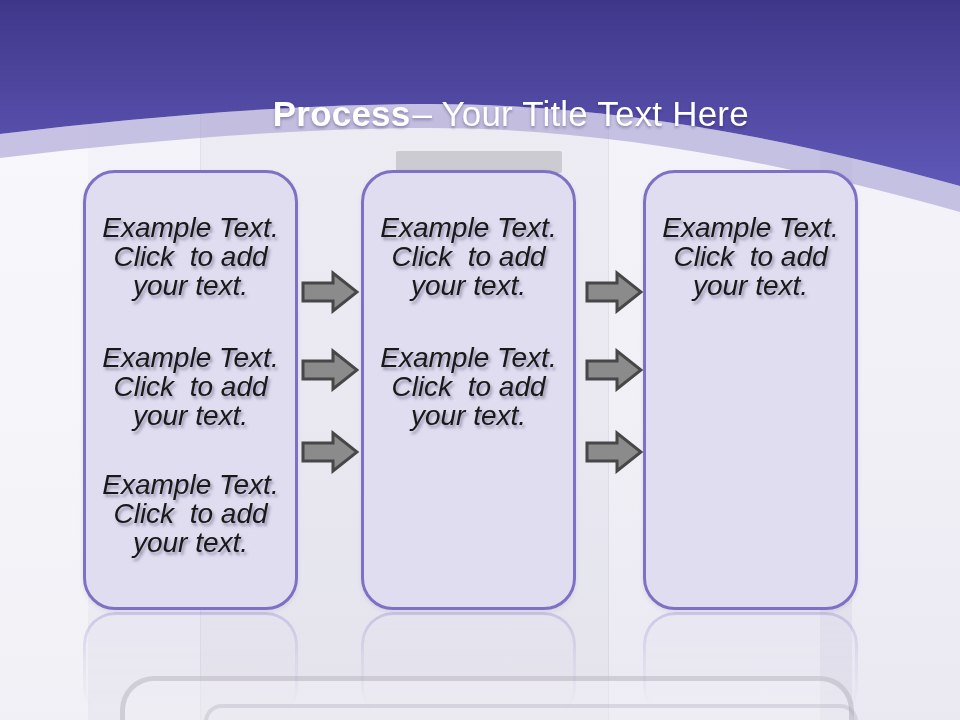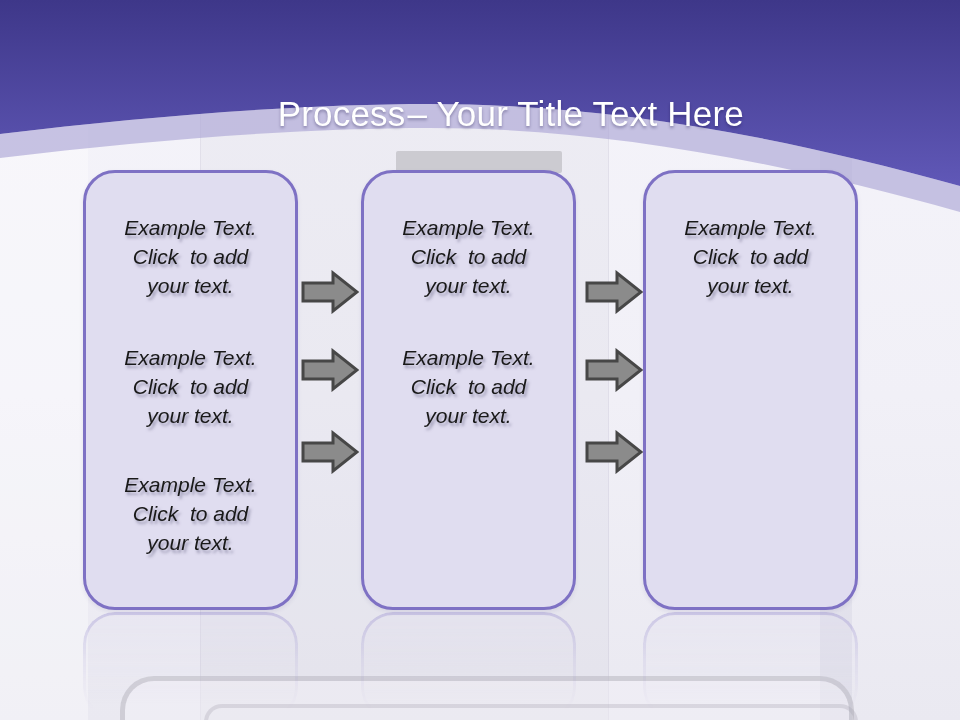--- a/index.html
+++ b/index.html
@@ -27,39 +27,39 @@
            background:#cccbd1;border-radius:2px;}
   
   .hdr{position:absolute;left:0;top:0;width:960px;height:230px;pointer-events:none;}
   .title{
     position:absolute;left:0;right:0;top:54px;
     text-align:center;padding-left:22px;
     color:#ffffff;font-size:35px;letter-spacing:0.2px;
     text-shadow:0 2px 3px rgba(25,20,70,0.35);
     white-space:pre;
   }
-  .t-bold{font-weight:400;margin-top:28px;}
+  .t-bold{font-weight:700;margin-top:28px;}
   .t-rest{font-weight:400;margin-left:2px;}
   
   .pbox{
     position:absolute;top:170px;height:440px;width:215px;
     box-sizing:border-box;
     background:#e0ddf0;
     border:3px solid #7e71c4;
     border-radius:32px;
     box-shadow:0 2px 4px rgba(90,85,140,0.12);
   }
   .pbox.b1{left:83px;}
   .pbox.b2{left:361px;}
   .pbox.b3{left:643px;}
   .tblock{
     position:absolute;left:2px;right:2px;
     text-align:center;
     font-style:italic;
-    font-size:21px;line-height:29px;
+    font-size:28px;line-height:29px;
     color:#191919;
     white-space:pre-wrap;
     text-shadow:2px 3px 3px rgba(95,92,125,0.55);
   }
   .tb1{top:40px;} .tb2{top:170px;} .tb3{top:297px;}
   
   .refl{
     position:absolute;top:612px;height:108px;width:215px;
     box-sizing:border-box;
     background:rgba(223,220,239,0.6);

